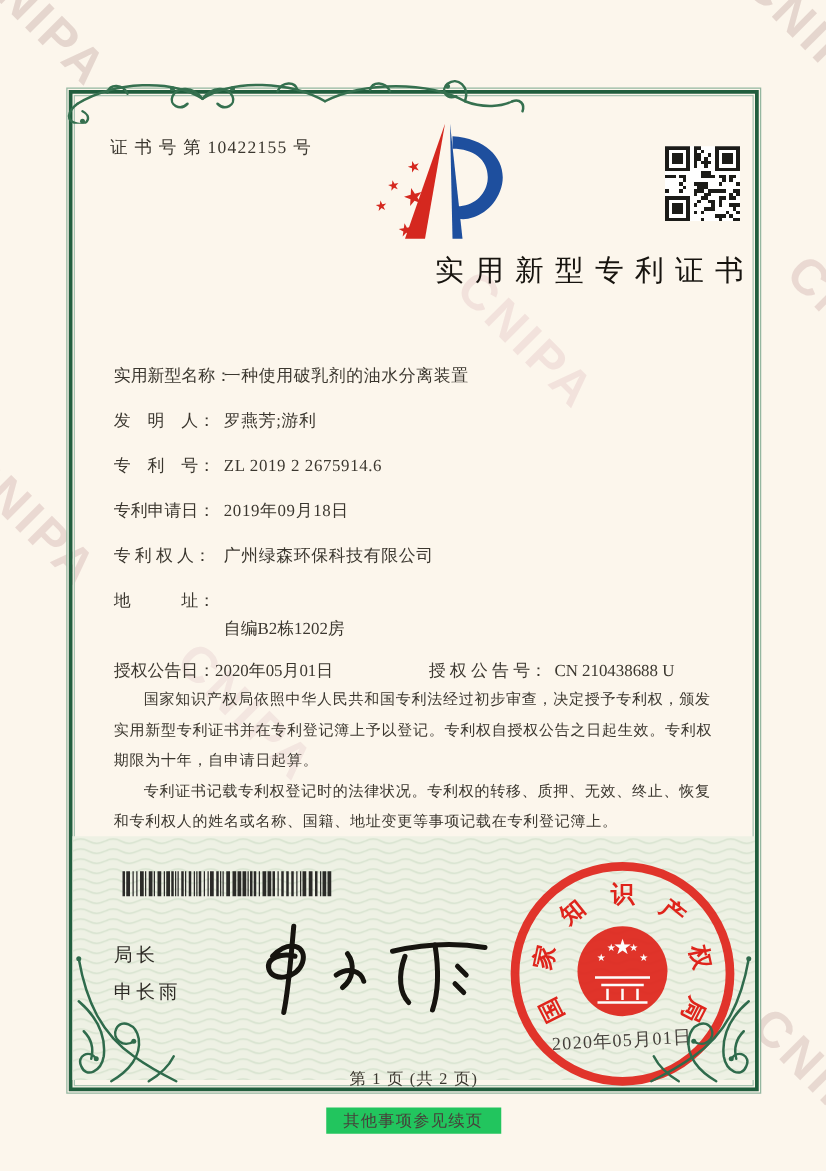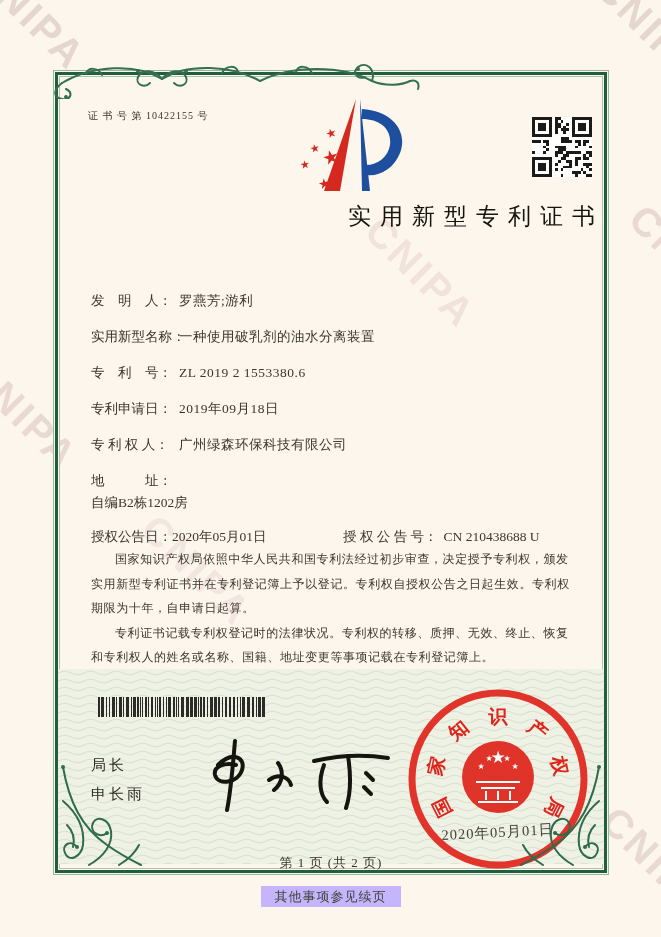--- a/index.html
+++ b/index.html
@@ -23,33 +23,33 @@
   .wm6{left:128px;top:548px;color:#f3e6e0;}
   .wm7{left:588px;top:840px;color:#e8d9d1;}
   
   .frame{
     position:absolute;left:55px;top:72px;width:546px;height:795px;
     border:3px solid #215e3e;
     box-shadow:0 0 0 1px #fcf6ec, 0 0 0 2px #94b7a0,
                inset 0 0 0 1px #fcf6ec, inset 0 0 0 2px #a9c4b2;
     background:transparent;
   }
-  .certnum{position:absolute;left:30px;top:34px;font-size:10px;letter-spacing:1px;color:#3b372f;}
+  .certnum{position:absolute;left:30px;top:34px;font-size:14px;letter-spacing:1px;color:#3b372f;}
   .qr{position:absolute;left:474px;top:42px;width:60px;height:60px;}
   .logo{position:absolute;left:212px;top:20px;width:136px;height:104px;}
   .title{
     position:absolute;left:0;top:126px;width:100%;text-align:right;
     font-size:23px;font-weight:400;letter-spacing:9px;color:#17140f;
   }
   
   .fields{position:absolute;left:33px;top:216px;width:482px;font-size:13.5px;}
   .frow{display:grid;grid-template-columns:88px 1fr;margin-bottom:16px;line-height:20px;}
   .frow .lab{white-space:pre;}
   .frow .val{letter-spacing:.5px;}
-  .addr2{line-height:20px;margin-top:-14px;margin-bottom:14px;}
+  .addr2{margin-left:88px;line-height:20px;margin-top:-14px;margin-bottom:14px;}
   .grantrow{position:relative;display:flex;line-height:20px;font-size:13.5px;}
   .grant2{position:absolute;left:252px;display:flex;}
   
   .bodytext{position:absolute;left:33px;top:472px;width:482px;font-size:12px;line-height:24.5px;}
   .bodytext p{margin:0;text-indent:2em;letter-spacing:.6px;}
   
   .band{position:absolute;left:0;top:594px;width:546px;height:195px;background:#eef1e4;overflow:hidden;}
   .band svg{display:block;}
   .barcode{position:absolute;left:40px;top:622px;width:172px;height:20px;display:flex;align-items:stretch;}
   .barcode .bar{background:#2b2b28;height:100%;}
@@ -59,21 +59,21 @@
   .seal{position:absolute;left:340px;top:604px;width:200px;height:200px;}
   .pageinfo{position:absolute;left:0;top:779px;width:100%;text-align:center;font-size:13px;letter-spacing:1px;}
   .ornament-top{position:absolute;left:-16px;top:-22px;width:400px;height:46px;}
   .corner{position:absolute;bottom:1px;width:85px;height:108px;}
   .corner.bl{left:1px;}
   .corner.br{right:1px;transform:scaleX(-1);}
   
   .contnote{
     position:absolute;left:0;top:888px;width:100%;text-align:center;font-size:13px;color:#46413a;
   }
-  .contnote span{background:#c4b5fd;padding:3px 14px;letter-spacing:1px;}
+  .contnote span{background:#22c55e;padding:3px 14px;letter-spacing:1px;}
 </style>
 </head>
 <body>
 
 <span class="wm wm1">CNIPA</span>
 <span class="wm wm2">CNIPA</span>
 <span class="wm wm3">CNIPA</span>
 <span class="wm wm4">CNIPA</span>
 <span class="wm wm5">CNIPA</span>
 <span class="wm wm6">CNIPA</span>
@@ -220,30 +220,30 @@
       <rect x="16" y="2" width="3" height="3" fill="#1b1b18"></rect>
       <rect x="0" y="14" width="7" height="7" fill="#1b1b18"></rect>
       <rect x="1" y="15" width="5" height="5" fill="#ffffff"></rect>
       <rect x="2" y="16" width="3" height="3" fill="#1b1b18"></rect>
     </svg>
 
   <div class="title">实用新型专利证书</div>
 
   <div class="fields">
     <div class="frow">
+      <span class="lab">实用新型名称：</span>
+      <span class="val">一种使用破乳剂的油水分离装置</span>
+    </div>
+    <div class="frow">
       <span class="lab">发　明　人：</span>
       <span class="val">罗燕芳;游利</span>
     </div>
     <div class="frow">
-      <span class="lab">实用新型名称：</span>
-      <span class="val">一种使用破乳剂的油水分离装置</span>
-    </div>
-    <div class="frow">
       <span class="lab">专　利　号：</span>
-      <span class="val">ZL 2019 2 1553380.6</span>
+      <span class="val">ZL 2019 2 2675914.6</span>
     </div>
     <div class="frow">
       <span class="lab">专利申请日：</span>
       <span class="val">2019年09月18日</span>
     </div>
     <div class="frow">
       <span class="lab">专 利 权 人：</span>
       <span class="val">广州绿森环保科技有限公司</span>
     </div>
     <div class="frow" style="margin-bottom:16px;">

